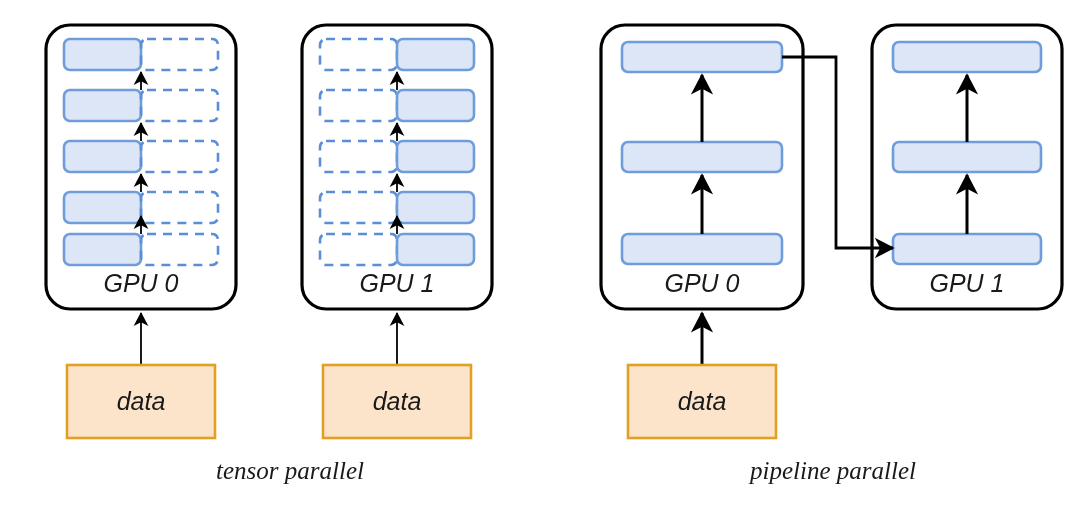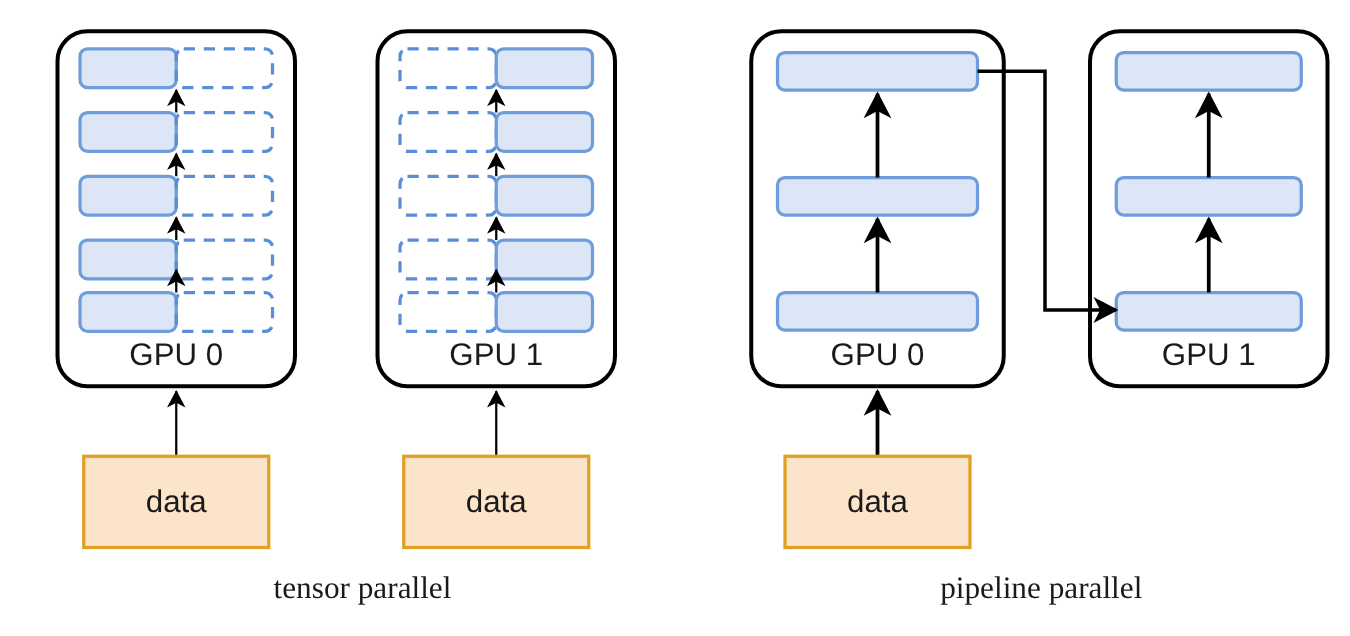--- a/index.html
+++ b/index.html
@@ -11,20 +11,21 @@
   body {
     width: 1080px;
     height: 509px;
     font-family: "Liberation Sans", sans-serif;
     overflow: hidden;
   }
   #diagram-root {
     position: relative;
     width: 1080px;
     height: 509px;
+    font-style: italic;
   }
   #diagram-svg {
     position: absolute;
     top: 0;
     left: 0;
     width: 1080px;
     height: 509px;
     display: block;
   }
   .gpu-label {

